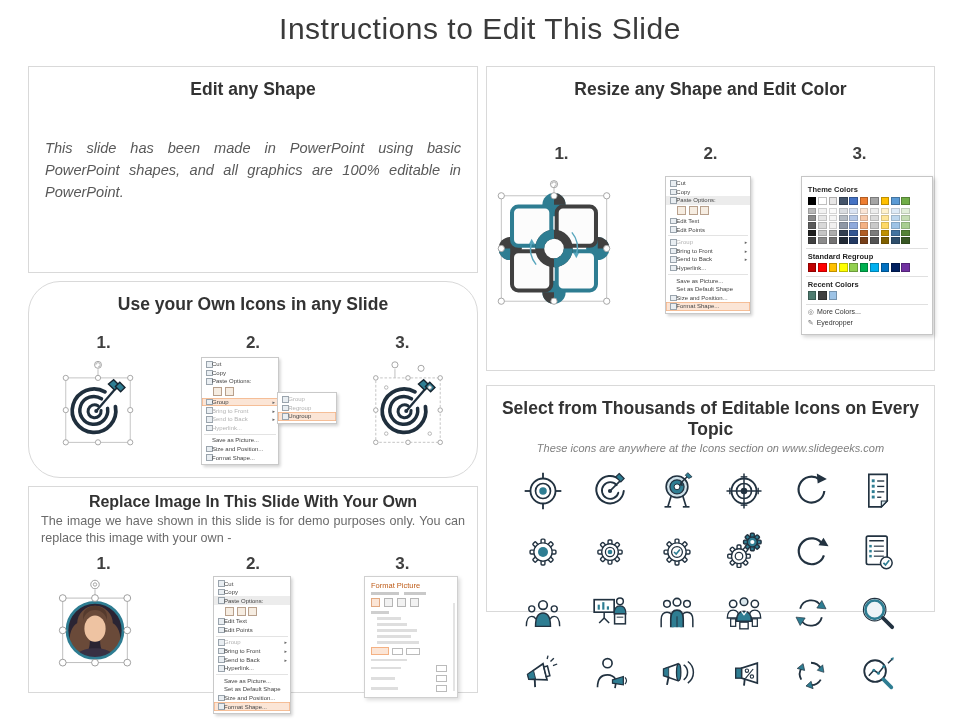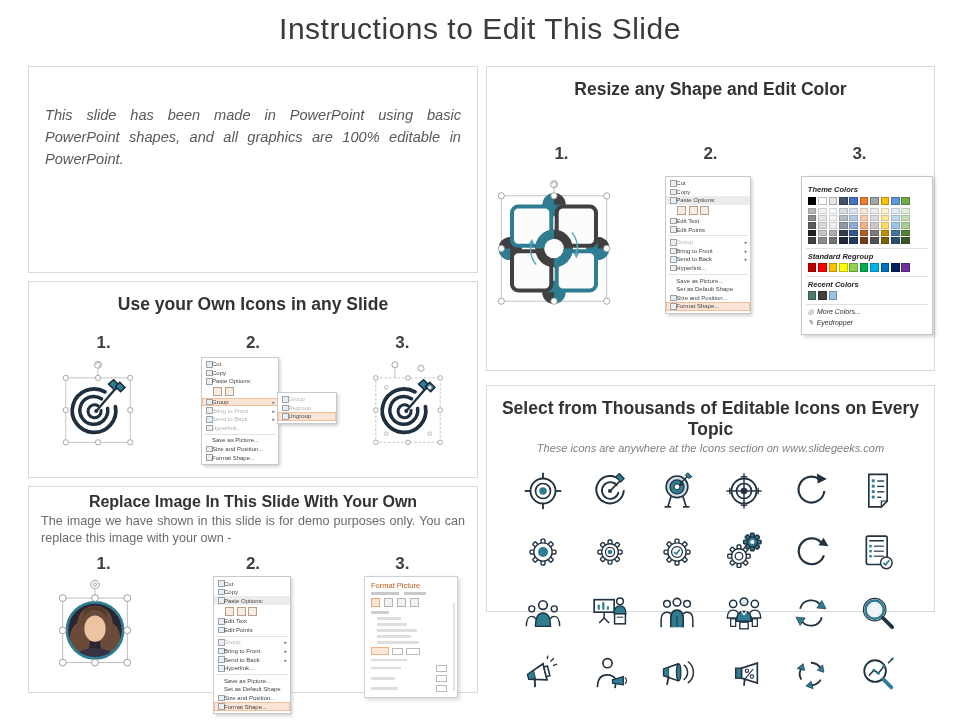--- a/index.html
+++ b/index.html
@@ -31,21 +31,21 @@
   .mi-arrow{color:#666;font-size:5px;margin-left:2px;}
   .state-disabled{color:#b3b3b3;}
   .state-highlight{background:#FBE5D6;box-shadow:inset 0 0 0 0.7px #F4B183;}
   .state-grayhl{background:#ececec;}
   .menu-sep{height:0;border-top:1px solid #e3e3e3;margin:1.5px 2px;}
   .menu-iconrow{display:flex;gap:2.5px;padding:1.5px 3px 1.5px 11px;}
   .menu-iconrow .pi{width:7px;height:7px;border:0.8px solid #b8a08c;background:#f6ede2;}
   .submenu{position:absolute;left:99%;top:34px;width:58px;z-index:5;}
   
   .palette{background:#fff;border:1px solid #c6c6c6;box-shadow:1.5px 2px 4px rgba(0,0,0,.18);
-    width:132px;padding:5px 6px 4px;box-sizing:border-box;font-style:italic;}
+    width:132px;padding:5px 6px 4px;box-sizing:border-box;}
   .pal-label{font-size:7.5px;font-weight:bold;color:#1f1f1f;margin:3px 0 2.5px;}
   .swatch-row{display:flex;gap:1.8px;}
   .swatch{width:8.6px;height:8.6px;border:0.6px solid rgba(0,0,0,.25);box-sizing:border-box;}
   .tint-grid{margin-top:2.5px;}
   .tint-row{display:flex;gap:1.8px;margin-bottom:1px;}
   .tint{width:8.6px;height:6.4px;border:0.5px solid rgba(0,0,0,.15);box-sizing:border-box;}
   .pal-sep{border-top:1px solid #e0e0e0;margin:4px -2px 2px;}
   .pal-item{display:flex;align-items:center;gap:3px;font-size:7px;color:#333;margin:3px 0;}
   .pal-ico{font-size:7px;color:#666;}
   
@@ -68,24 +68,25 @@
   .lib-icon{display:flex;justify-content:center;align-items:center;}
   .lib-sub{font-style:italic;color:#7f7f7f;font-size:11px;text-align:center;margin-top:2px;}
 </style>
 </head>
 <body>
 
 <div class="slide">
   <div class="slide-title">Instructions to Edit This Slide</div>
 
   <div class="panel" id="p-edit" style="left:28px;top:66px;width:450px;height:207px;">
+    <h2>Edit any Shape</h2>
     <p class="body-italic" id="para1">This slide has been made in PowerPoint using basic PowerPoint shapes, and all graphics are 100% editable in PowerPoint.</p>
   </div>
 
-  <div class="panel" id="p-icons" style="left:28px;top:281px;width:450px;height:197px;">
+  <div class="panel" id="p-icons" style="left:28px;top:281px;width:450px;height:197px;border-radius:32px;">
     <h2>Use your Own Icons in any Slide</h2>
     <div class="steps-row" style="margin-top:18px;">
       <div class="num">1.</div>
       <div class="num">2.</div>
       <div class="num">3.</div>
     </div>
     <div class="gfx-row" style="margin-top:4px;">
       <div class="gfx">
         <svg viewBox="0 0 110 116" width="96" height="101">
           <line x1="55" y1="14" x2="55" y2="24" stroke="#b5b5b5" stroke-width="1"></line>

